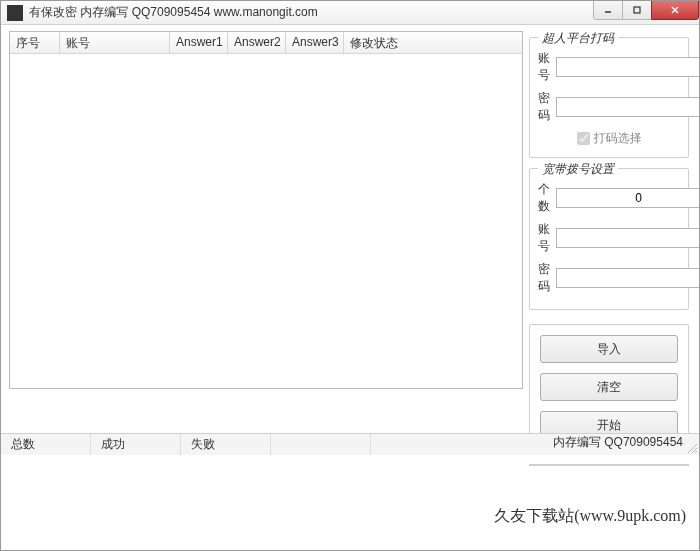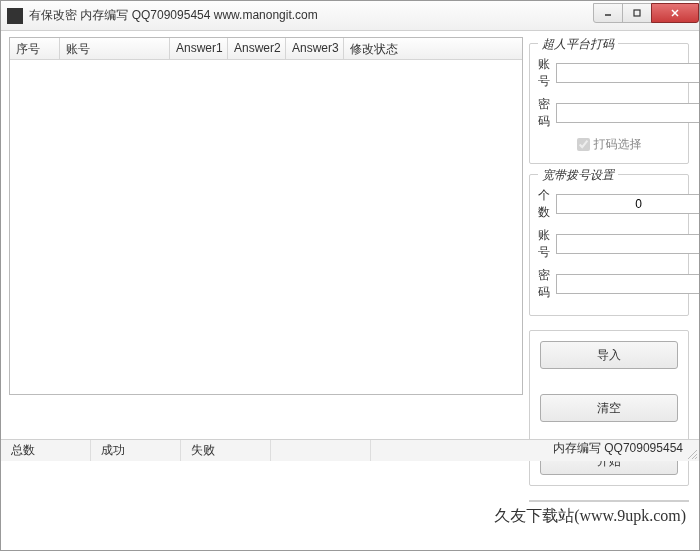--- a/index.html
+++ b/index.html
@@ -6,21 +6,21 @@
 body {
   font-family: "Microsoft YaHei", "SimSun", Tahoma, sans-serif;
   font-size: 12px;
   background: #fff;
   width: 700px;
   height: 551px;
   overflow: hidden;
   border: 1px solid #999;
 }
 .titlebar {
-  height: 30px;
+  height: 24px;
   background: linear-gradient(to bottom, #fdfdfd, #f0f0f0);
   border-bottom: 1px solid #d0d0d0;
   display: flex;
   align-items: center;
   padding: 0 0 0 6px;
 }
 .titlebar .app-icon {
   width: 16px; height: 16px;
   background: #333;
   margin-right: 6px;
@@ -123,21 +123,21 @@
   color:#888;
 }
 .checkbox-row input { margin-right:4px; accent-color:#4a90d9;}
 .btns {
   border:1px solid #cfcfcf;
   border-radius:2px;
   padding:10px 10px;
   margin-top:10px;
   display:flex;
   flex-direction:column;
-  gap:25px;
+  gap:10px;
 }
 .btn {
   height:28px;
   border:1px solid #adadad;
   border-radius:3px;
   background:linear-gradient(to bottom,#f7f7f7,#e9e9e9);
   font-size:12px;
   color:#333;
   cursor:pointer;
 }

